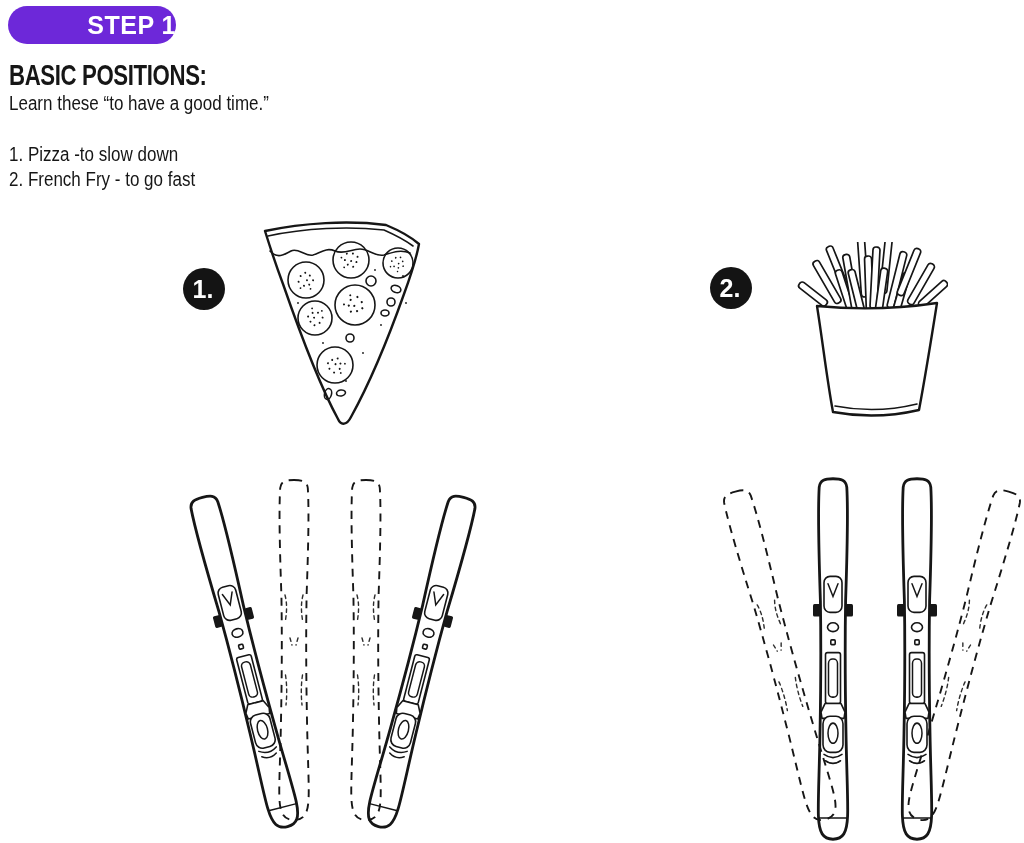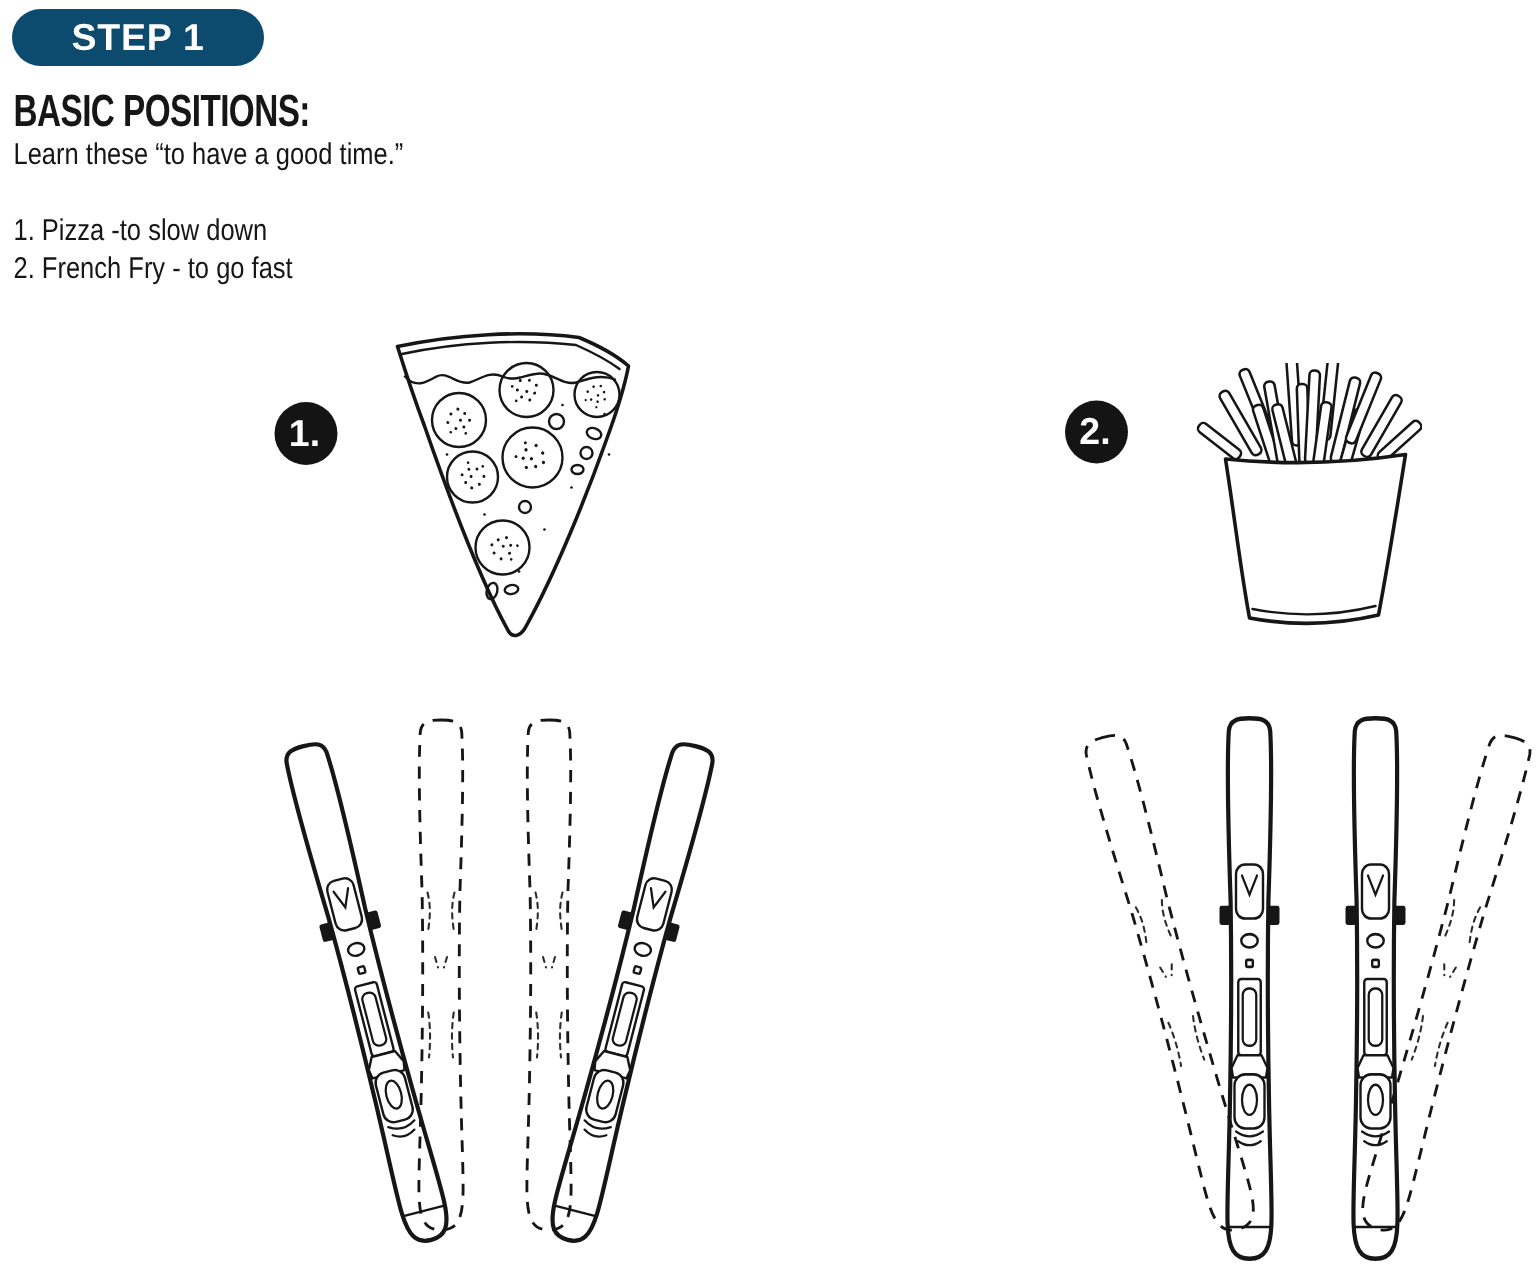--- a/index.html
+++ b/index.html
@@ -11,23 +11,23 @@
     overflow: hidden;
     font-family: "Liberation Sans", sans-serif;
     color: #161616;
   }
   .abs { position: absolute; }
 
   
   .step-badge {
     left: 8px; top: 6px;
     width: 168px; height: 38px;
-    background: #0c4a6e;
+    background: #6d28d9;
     border-radius: 19px;
-    display: flex; align-items: center; justify-content: center;
+    display: flex; align-items: center; justify-content: flex-end;
   }
   .step-badge span {
     color: #ffffff;
     font-size: 25px;
     font-weight: 700;
     letter-spacing: 0.5px;
   }
   .page-title {
     left: 9px; top: 58px;
     margin: 0;

